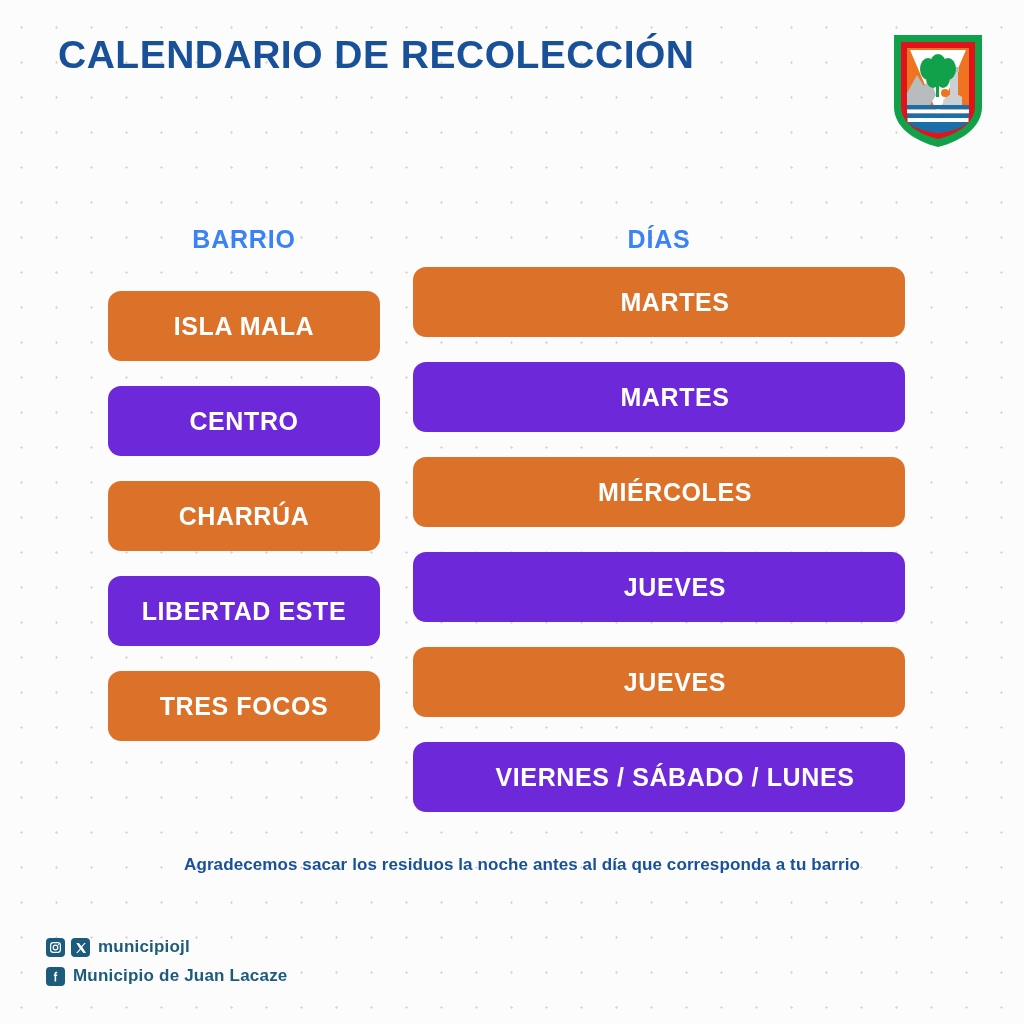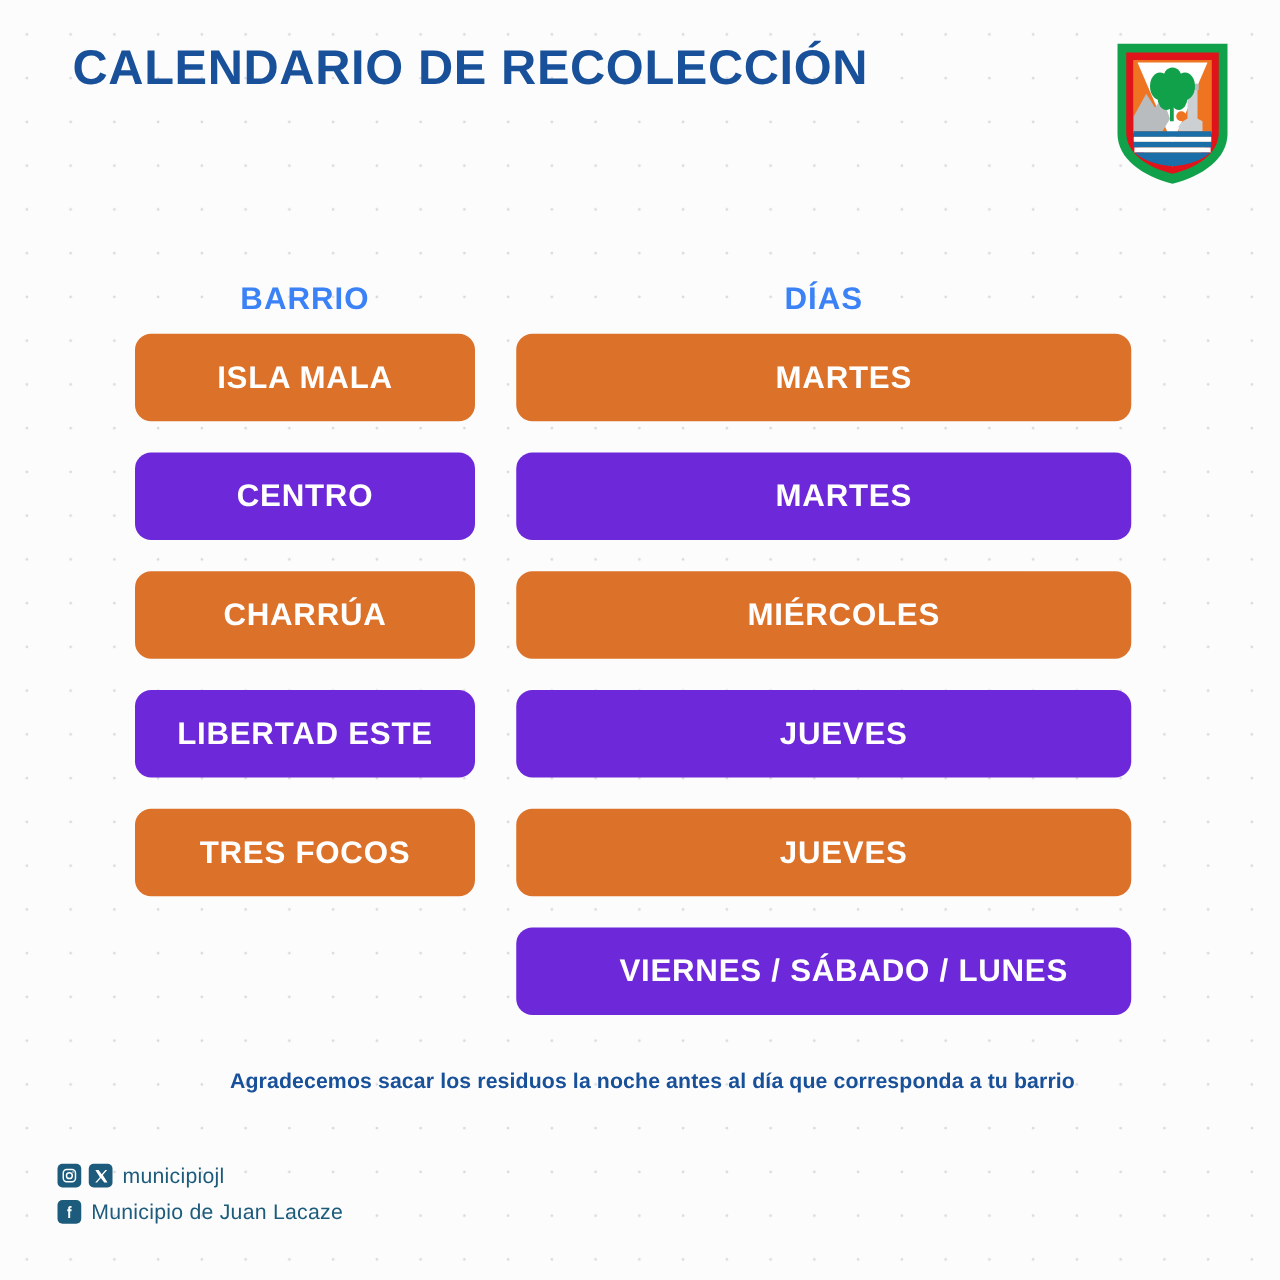--- a/index.html
+++ b/index.html
@@ -83,21 +83,21 @@
     height:70px;
     border-radius:13px;
     display:flex;
     align-items:center;
     justify-content:center;
     color:#ffffff;
     font-weight:bold;
     letter-spacing:0.6px;
     white-space:nowrap;
   }
-  .cell.barrio { left:108px; width:272px; font-size:25px; }
+  .cell.barrio { left:108px; width:272px; font-size:25px;margin-top:24px; }
   .cell.dias   { left:413px; width:492px; font-size:25px;padding-left:32px; }
 
   .orange { background-color:#dc7129; }
   .blue   { background-color:#6d28d9; }
 
   
   .note {
     position:absolute;
     top:855px;
     left:0;
@@ -112,23 +112,24 @@
 
   
   .social {
     position:absolute;
     left:46px;
     top:931px;
   }
 
   .social-line {
     display:flex;
-    align-items:flex-start;
+    align-items:flex-end;
     height:26px;
     margin-bottom:3px;
+    font-weight:bold;
   }
 
   .sicon {
     width:19px;
     height:19px;
     border-radius:4px;
     background-color:#1d5b7c;
     display:inline-flex;
     align-items:center;
     justify-content:center;

